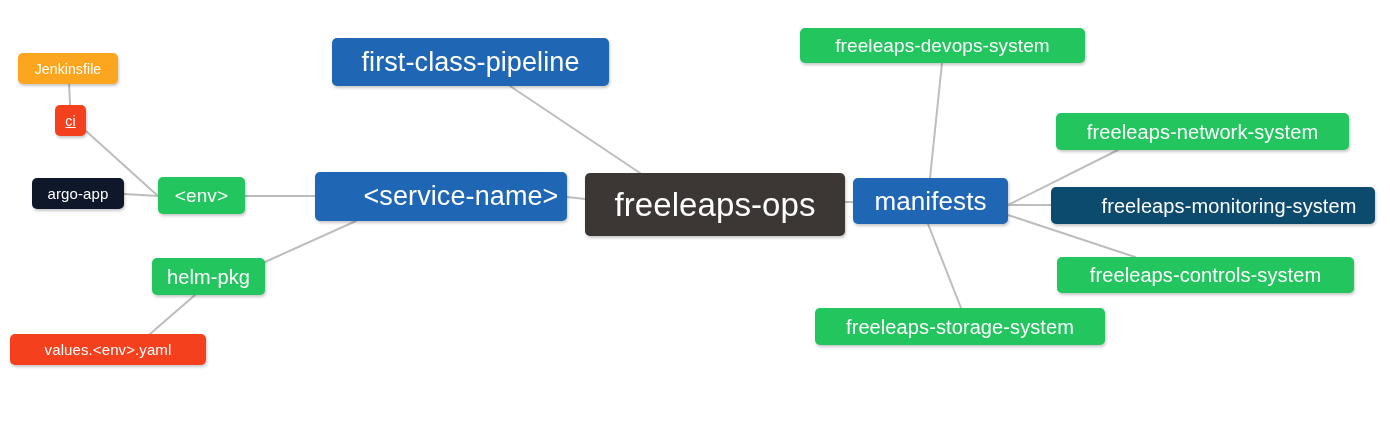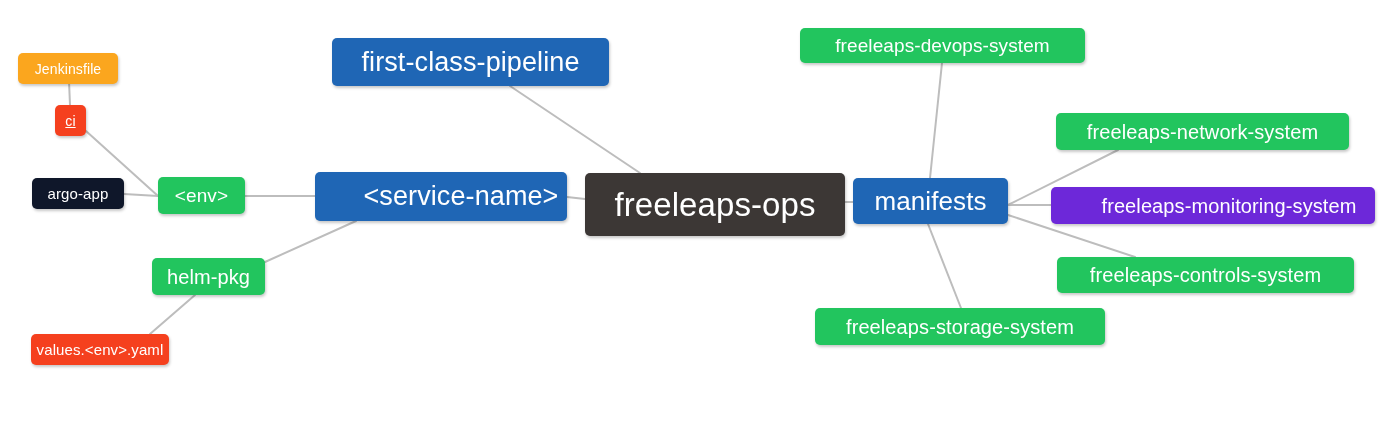--- a/index.html
+++ b/index.html
@@ -75,42 +75,42 @@
       </div>
       <div class="node" style="left: 32px; top: 178px; width: 92px; height: 31px; background: #0f172a; font-size: 15px; border-radius: 5px;">
         <span class="node-label">argo-app</span>
       </div>
       <div class="node" style="left: 158px; top: 177px; width: 87px; height: 37px; background: rgb(34, 197, 94); font-size: 19px; border-radius: 5px;">
         <span class="node-label">&lt;env&gt;</span>
       </div>
       <div class="node" style="left: 152px; top: 258px; width: 113px; height: 37px; background: rgb(34, 197, 94); font-size: 20px; border-radius: 5px;">
         <span class="node-label">helm-pkg</span>
       </div>
-      <div class="node" style="left: 10px; top: 334px; width: 138px; height: 31px; background: rgb(245, 64, 30); font-size: 15px; border-radius: 5px; margin-left: 21px;">
+      <div class="node" style="left: 10px; top: 334px; width: 196px; height: 31px; background: rgb(245, 64, 30); font-size: 15px; border-radius: 5px;">
         <span class="node-label">values.&lt;env&gt;.yaml</span>
       </div>
       <div class="node" style="left: 332px; top: 38px; width: 277px; height: 48px; background: rgb(31, 102, 181); font-size: 27px; border-radius: 5px;">
         <span class="node-label">first-class-pipeline</span>
       </div>
       <div class="node" style="left: 315px; top: 172px; width: 252px; height: 49px; background: rgb(31, 102, 181); font-size: 27px; border-radius: 5px; padding-left: 40px;">
         <span class="node-label">&lt;service-name&gt;</span>
       </div>
       <div class="node" style="left: 585px; top: 173px; width: 260px; height: 63px; background: rgb(60, 55, 53); font-size: 33px; border-radius: 5px;">
         <span class="node-label">freeleaps-ops</span>
       </div>
       <div class="node" style="left: 853px; top: 178px; width: 155px; height: 46px; background: rgb(31, 102, 181); font-size: 26px; border-radius: 5px;">
         <span class="node-label">manifests</span>
       </div>
       <div class="node" style="left: 800px; top: 28px; width: 285px; height: 35px; background: rgb(34, 197, 94); font-size: 19px; border-radius: 5px;">
         <span class="node-label">freeleaps-devops-system</span>
       </div>
       <div class="node" style="left: 1056px; top: 113px; width: 293px; height: 37px; background: rgb(34, 197, 94); font-size: 20px; border-radius: 5px;">
         <span class="node-label">freeleaps-network-system</span>
       </div>
-      <div class="node" style="left: 1051px; top: 187px; width: 324px; height: 37px; background: #6d28d9; font-size: 20px; border-radius: 5px; padding-left: 32px;">
+      <div class="node" style="left: 1051px; top: 187px; width: 324px; height: 37px; background: #0c4a6e; font-size: 20px; border-radius: 5px; padding-left: 32px;">
         <span class="node-label">freeleaps-monitoring-system</span>
       </div>
       <div class="node" style="left: 1057px; top: 257px; width: 297px; height: 36px; background: rgb(34, 197, 94); font-size: 20px; border-radius: 5px;">
         <span class="node-label">freeleaps-controls-system</span>
       </div>
       <div class="node" style="left: 815px; top: 308px; width: 290px; height: 37px; background: rgb(34, 197, 94); font-size: 20px; border-radius: 5px;">
         <span class="node-label">freeleaps-storage-system</span>
       </div>
     </div>
 </div>

